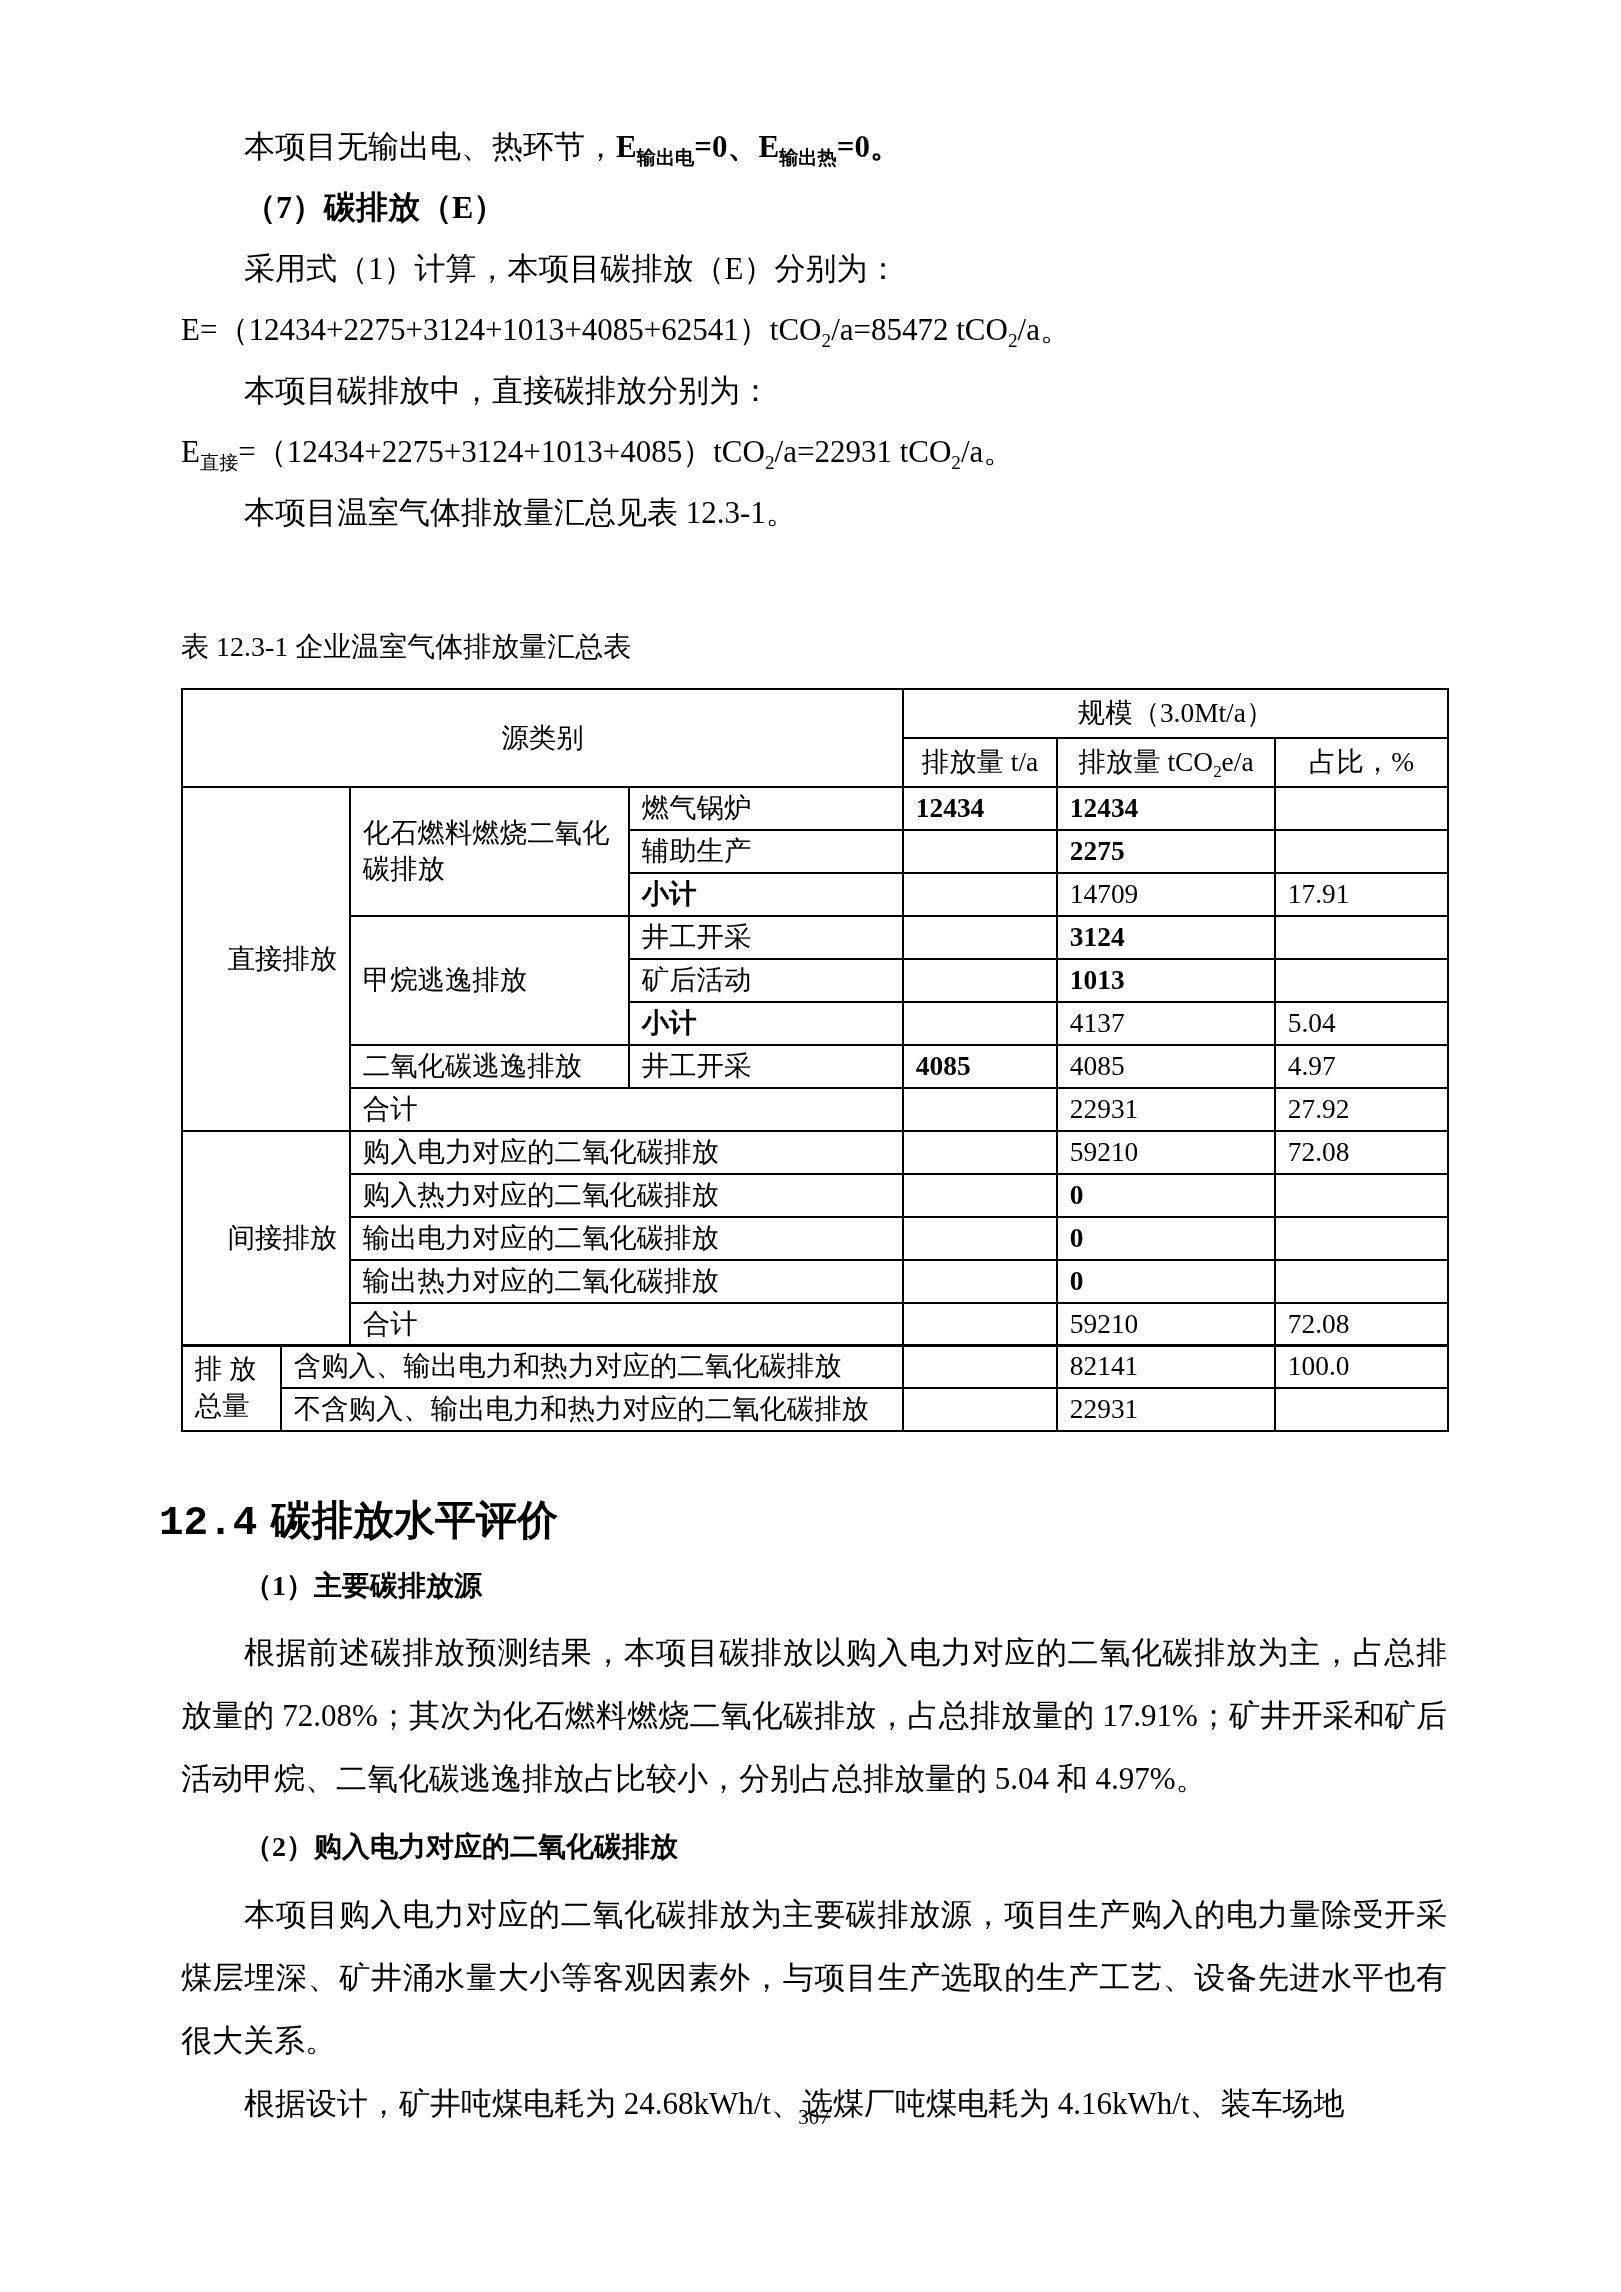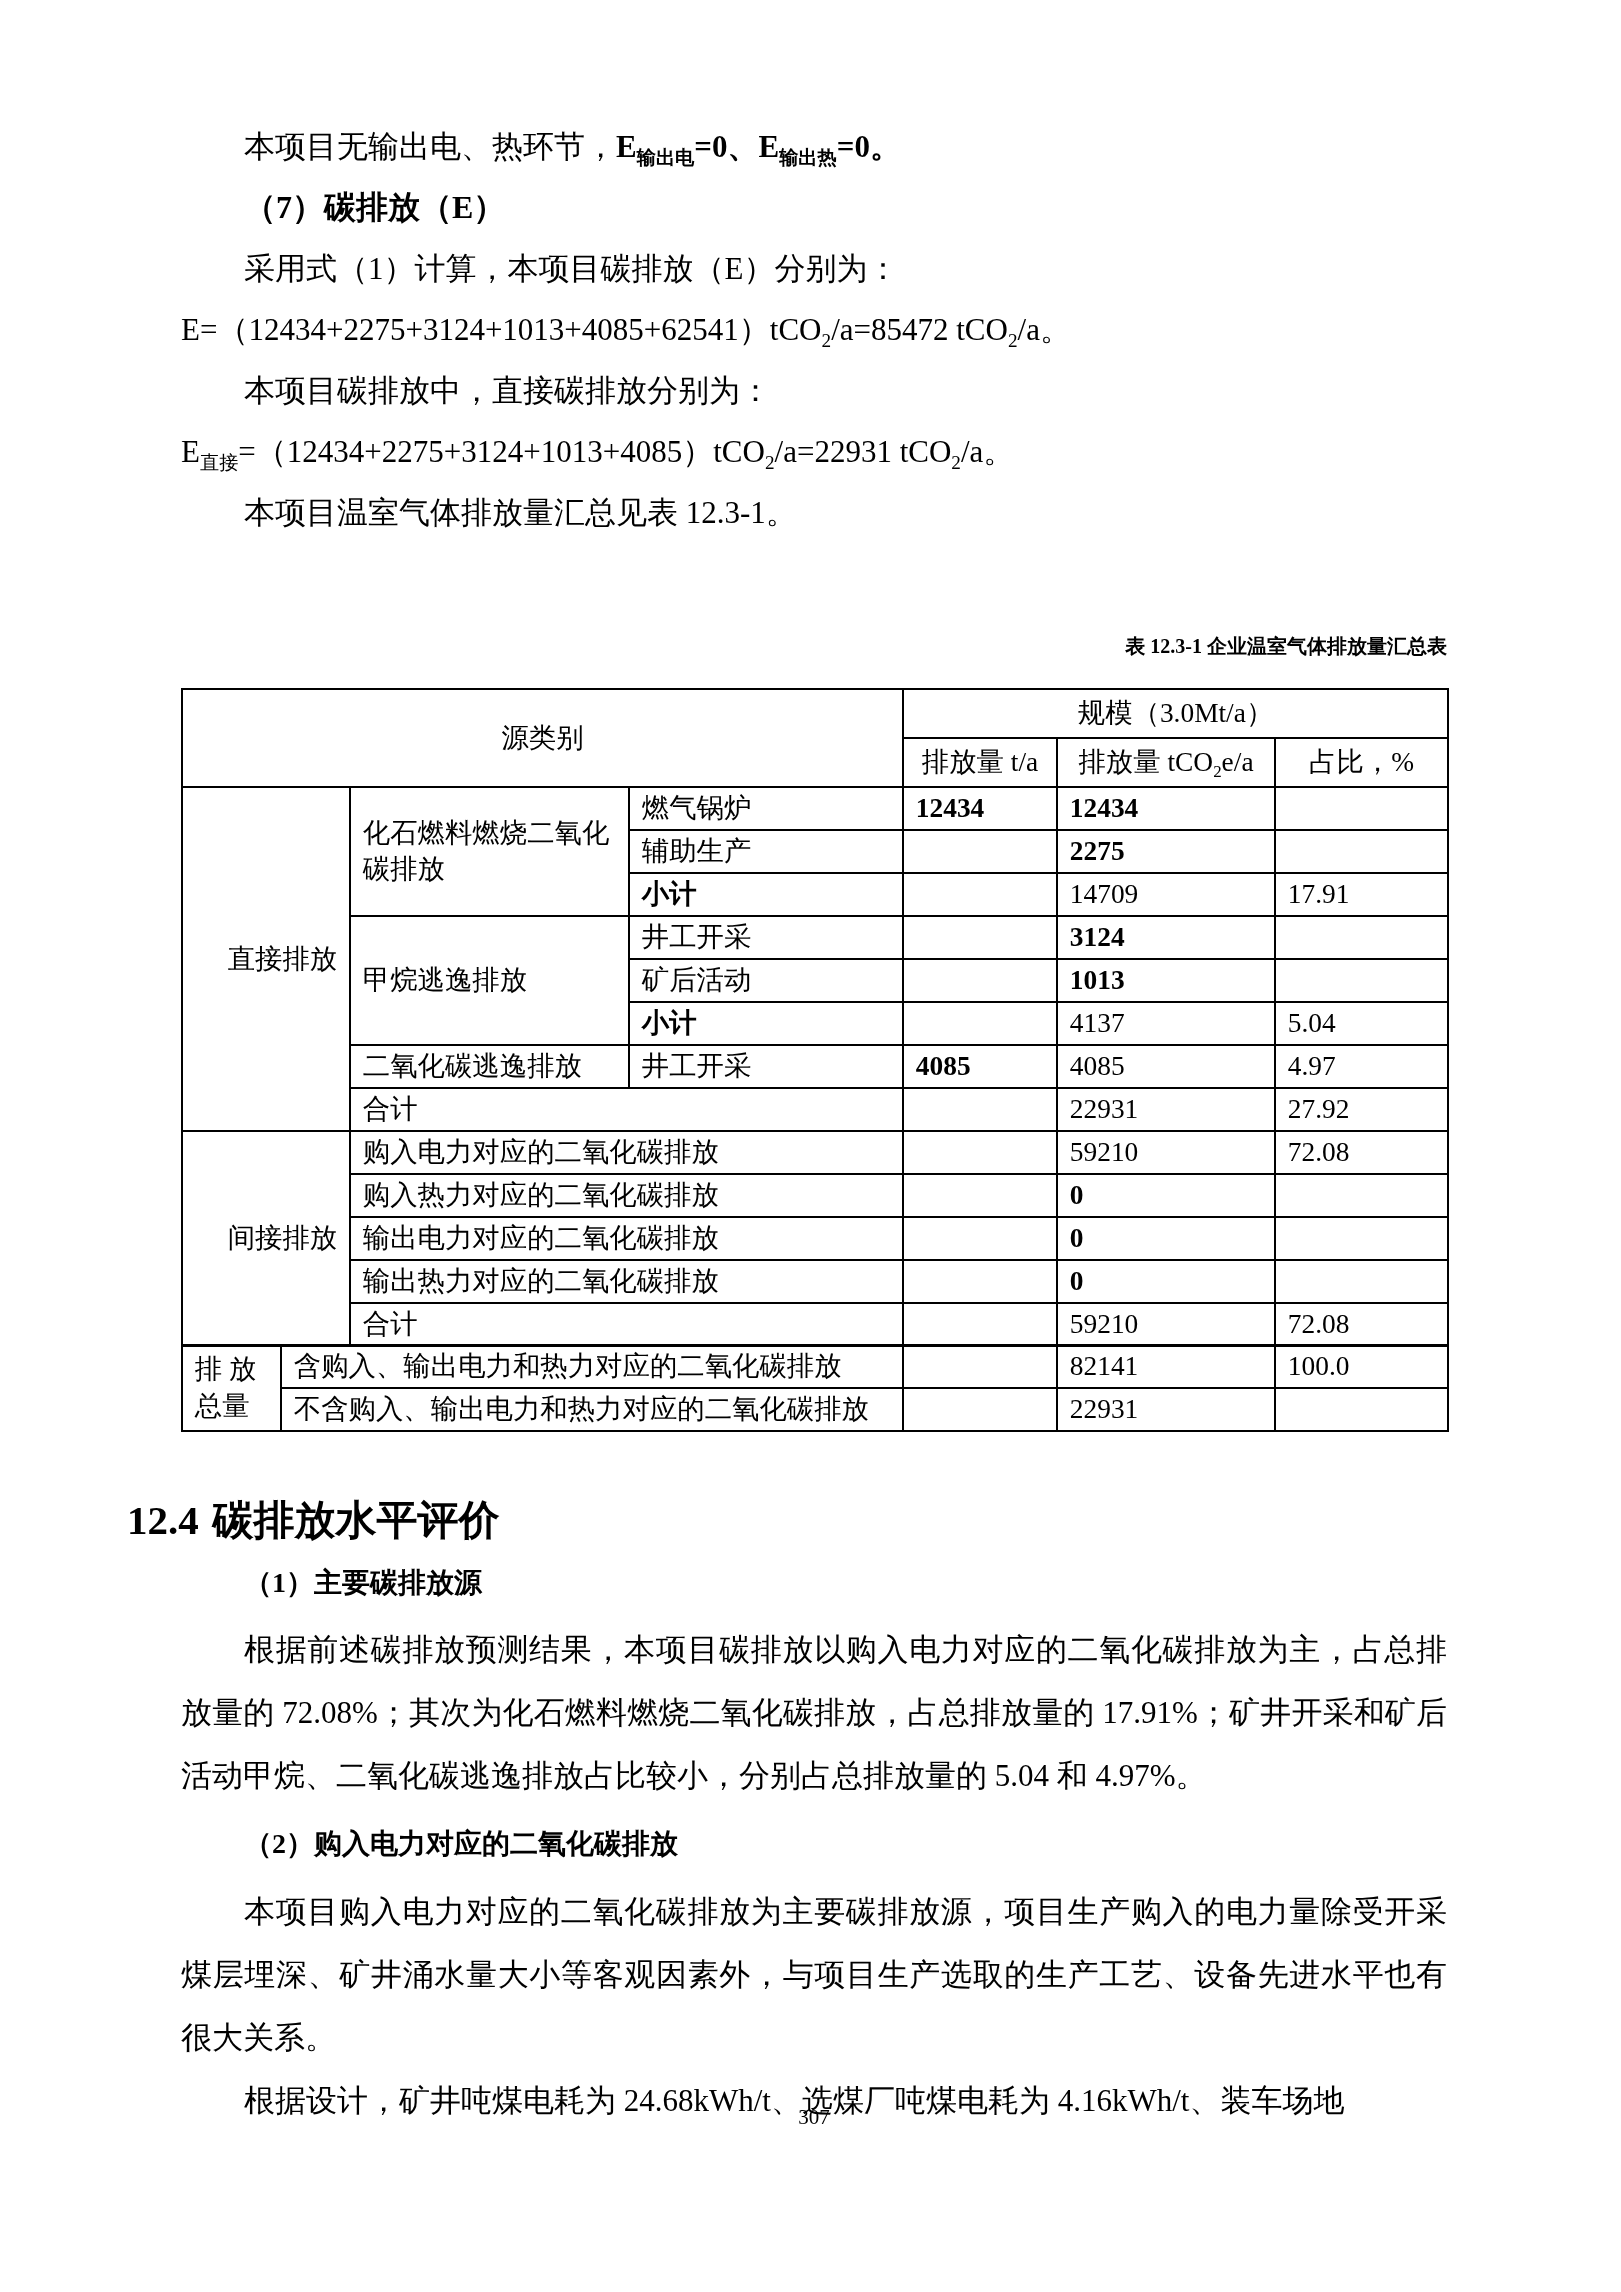--- a/index.html
+++ b/index.html
@@ -11,31 +11,31 @@
     color:#000;
     overflow:hidden;
     margin:0 auto;
   }
   .content{position:absolute;left:181px;top:116px;width:1266px;}
   p.line{font-size:31px;line-height:61px;margin:0;text-align:justify;}
   .indent{text-indent:63px;}
   .bold{font-weight:bold;}
   .h7{font-size:32px;line-height:61px;margin:0;font-weight:bold;text-indent:63px;}
   sub{font-size:0.62em;line-height:0;}
-  .tbl-title{font-size:20px;font-weight:bold;text-align:right;line-height:43px;margin:82px 0 19.6px 0;}
+  .tbl-title{font-size:28px;font-weight:normal;text-align:left;line-height:43px;margin:82px 0 19.6px 0;}
   table.gt{border-collapse:collapse;width:1266px;table-layout:fixed;font-size:27.4px;border:2.9px solid #000;}
   table.gt td{border:2px solid #000;padding:1px 11.8px;height:39px;vertical-align:middle;overflow:hidden;white-space:normal;}
   table.gt tr.hrow td{height:45px;}
   table.gt2{margin-top:-2.9px;}
   .c{text-align:center;}
   .b{font-weight:bold;}
   .lblcol{text-align:right;margin-top:14px;}
   .two-line span{display:block;text-align:left;line-height:37px;}
   .s124{font-size:41px;line-height:51px;font-weight:bold;margin:63px 0 5.9px -54px;}
-  .s124 .num{font-family:Liberation Serif, serif;margin-right:13.7px;}
+  .s124 .num{font-family:Liberation Mono, monospace;margin-right:13.7px;margin-left:32px;}
   .subh{font-size:28px;line-height:61px;font-weight:bold;margin:5.9px 0;text-indent:63px;}
   p.para{font-size:31px;line-height:63px;margin:0;text-align:justify;}
   .pagefoot{position:absolute;top:2105px;left:181px;width:1266px;text-align:center;font-size:21px;}
 </style>
 </head>
 <body>
 
 <div class="page">
   <div class="content">
 

